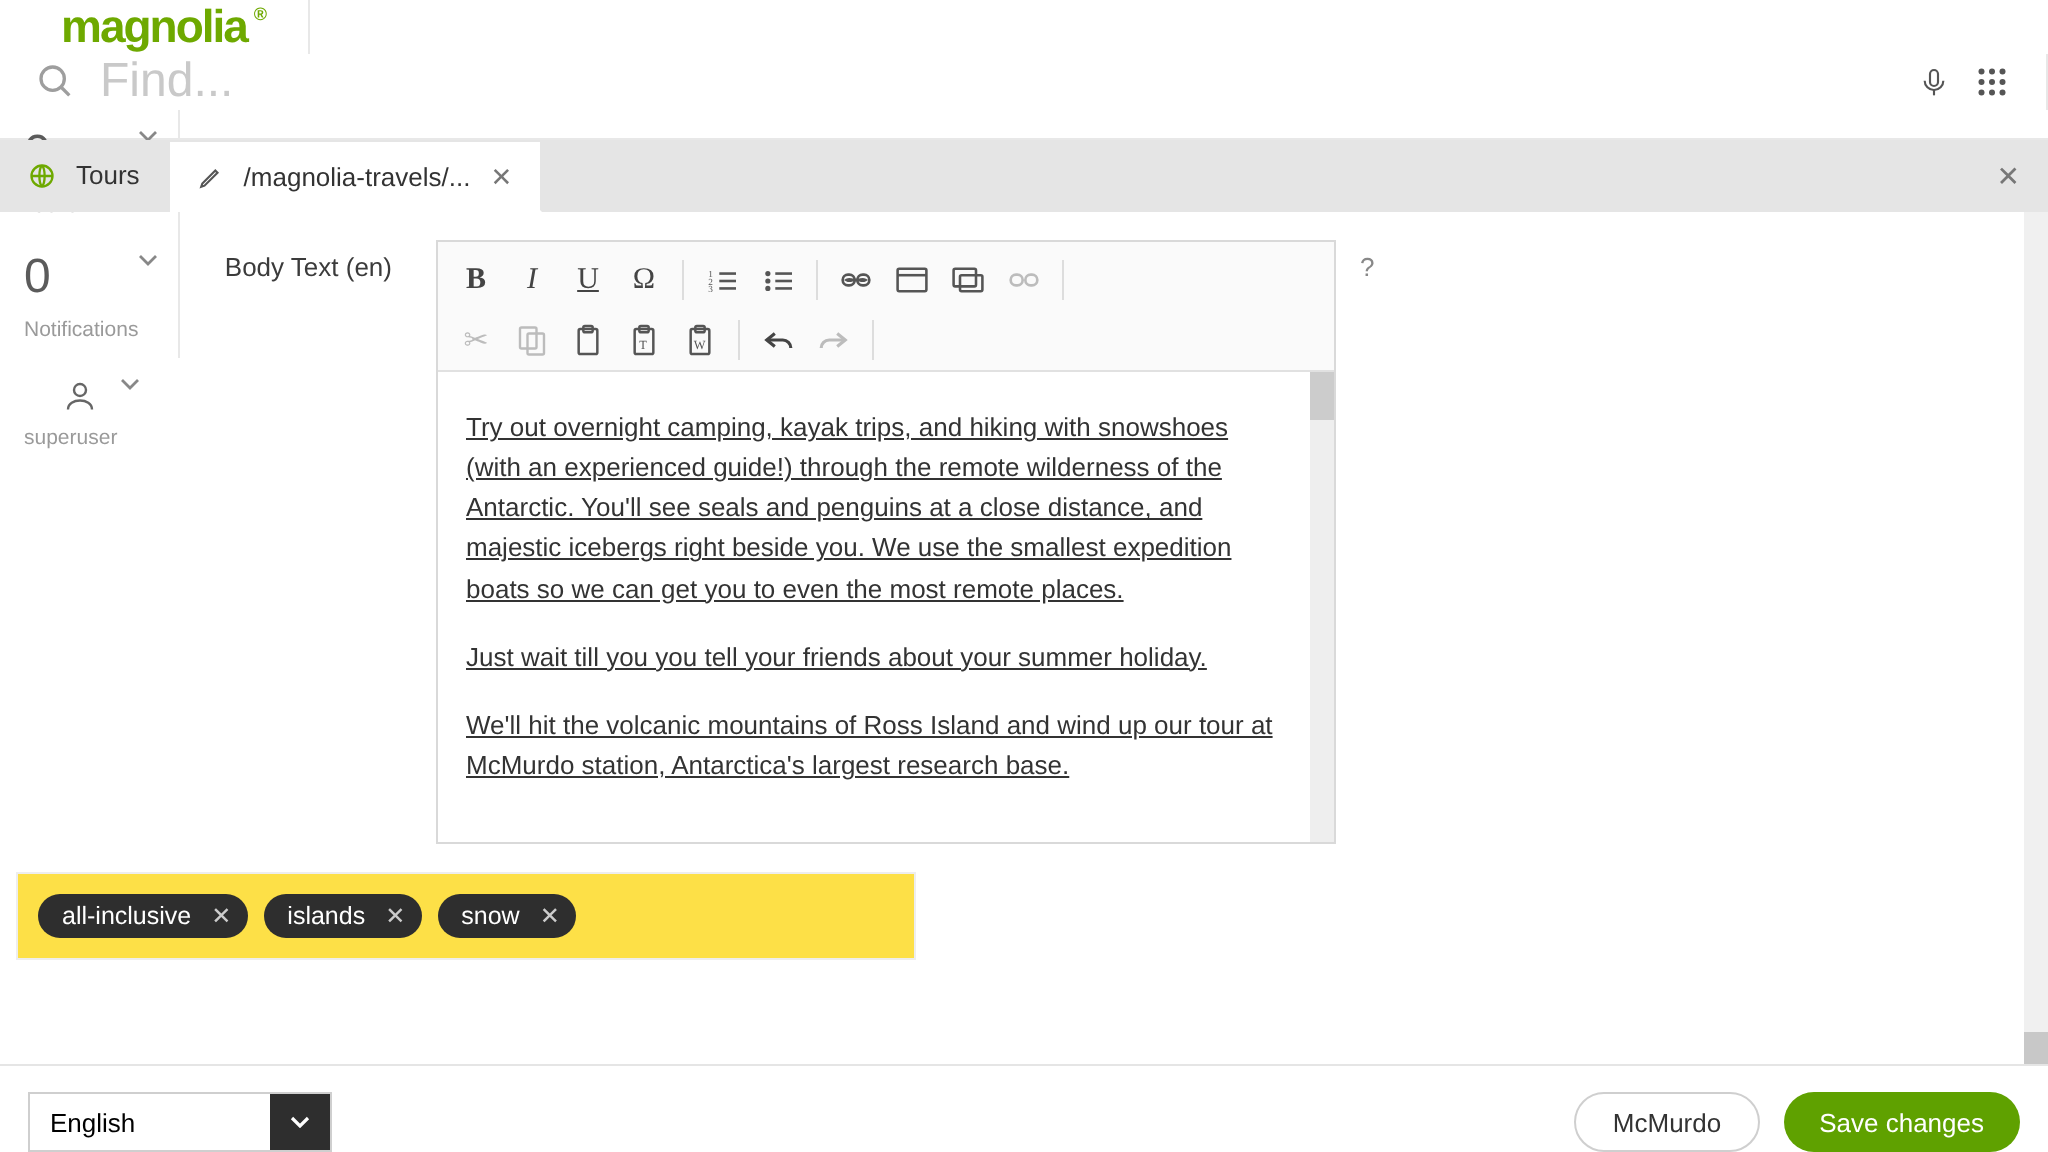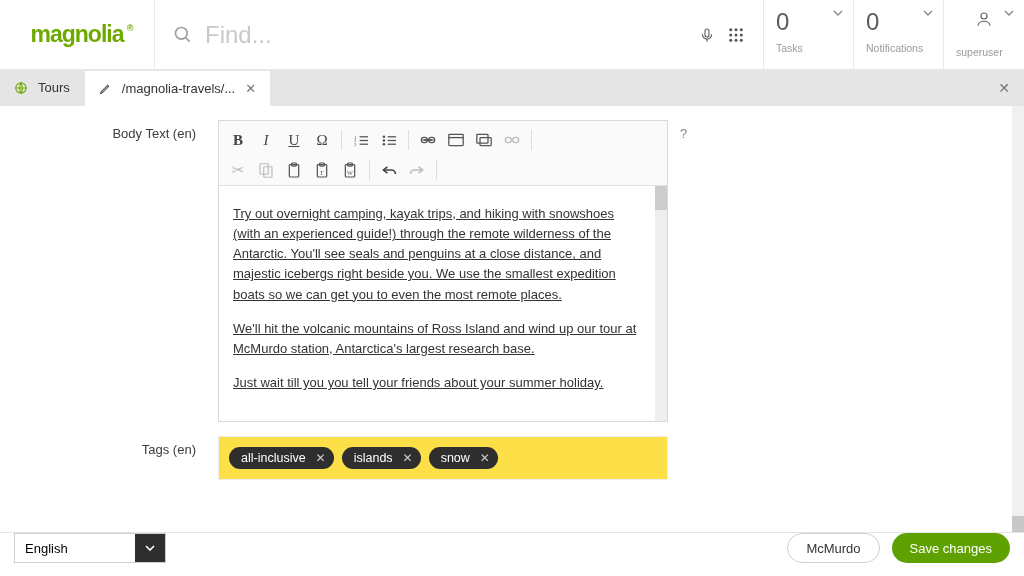--- a/index.html
+++ b/index.html
@@ -1,37 +1,37 @@
 <!DOCTYPE html>
 <html><head>
   <meta charset="utf-8">
   <style>
     * { box-sizing: border-box; margin: 0; padding: 0; }
     html, body { width: 1024px; height: 576px; font-family: Arial, Helvetica, sans-serif; overflow: hidden; background:#fff; }
     body { display:flex; flex-direction:column; }
 
     
-    .topbar { display:flex; height:70px; border-bottom:1px solid #e8e8e8; }
+    .topbar { display:flex; height:70px; border-bottom:1px solid #e8e8e8;flex-direction:column; }
     .logo-cell { width:155px; border-right:1px solid #e8e8e8; display:flex; align-items:center; justify-content:center; }
     .logo-text { font-size:23px; font-weight:600; color:#6ea900; letter-spacing:-1px; position:relative; }
     .logo-text sup { font-size:9px; position:absolute; top:2px; right:-9px;}
     .search-cell { flex:1; display:flex; align-items:center; padding:0 18px; gap:12px; border-right:1px solid #e8e8e8; }
     .search-input { flex:1; border:none; font-size:24px; color:#ef4444; outline:none; }
     .search-input::placeholder { color:#c9c9c9; }
     .icon { display:inline-flex; align-items:center; justify-content:center; }
     .search-icon svg, .mic-icon svg, .grid-icon svg, .user-icon svg, .chev svg { display:block; }
 
     .stat-cell { width:90px; border-right:1px solid #e8e8e8; padding:10px 12px 8px; display:flex; flex-direction:column; position:relative; cursor:pointer; }
     .stat-cell:last-child { border-right:none; }
     .stat-val { font-size:24px; color:#5b5b5b; line-height:1; }
     .stat-label { font-size:10.5px; color:#9a9a9a; margin-top:8px; }
     .stat-chev { position:absolute; top:10px; right:10px; }
 
     .user-cell { width:80px; padding:10px 12px 8px; display:flex; flex-direction:column; position:relative; cursor:pointer; }
-    .user-cell .stat-label { margin-top:18px; }
+    .user-cell .stat-label { margin-top:6px; }
 
     
     .tabstrip { height:36px; background:#e5e5e5; border-bottom:1px solid #e5e5e5; display:flex; align-items:stretch; position:relative; }
     .tab { display:flex; align-items:center; gap:10px; padding:0 14px; font-size:13px; color:#333; border-right:1px solid #e5e5e5; cursor:pointer; }
     .tab.active { background:#fff; border-top:1px solid #e5e5e5; border-bottom:1px solid #fff; margin-bottom:-1px; }
     .tab .close-x { color:#777; font-size:13px; }
     .tabstrip .global-close { position:absolute; right:14px; top:50%; transform:translateY(-50%); color:#777; font-size:14px; cursor:pointer; }
 
     
     .form-wrap { flex:1; position:relative; overflow:hidden; }
@@ -56,21 +56,21 @@
     .rte-content p { margin-bottom:14px;text-decoration:underline; }
     .rte-scroll { width:12px; background:#eee; position:relative; }
     .rte-scroll-thumb { position:absolute; left:0; top:0; width:12px; height:24px; background:#ccc; }
 
     
     .tagbox { border:1px solid #eee; background:#fde047; padding:8px 10px; display:flex; gap:8px; min-height:44px; align-items:center; }
     .tag-pill { background:#2e2e2e; color:#fff; border-radius:12px; padding:4px 8px 4px 12px; font-size:12.5px; display:flex; align-items:center; gap:10px; }
     .tag-pill .x { color:#ccc; font-size:12px; cursor:pointer; }
 
     
-    .footer { height:44px; border-top:1px solid #e5e5e5; display:flex; align-items:flex-start; padding:0 14px; }
+    .footer { height:44px; border-top:1px solid #e5e5e5; display:flex; align-items:flex-end; padding:0 14px; }
     .lang-select { height:30px; display:flex; border:1px solid #cfcfcf; }
     .lang-select .txt { padding:0 10px; font-size:13px; display:flex; align-items:center; min-width:120px; }
     .lang-select .dd { width:30px; background:#2e2e2e; display:flex; align-items:center; justify-content:center; }
     .footer-spacer { flex:1; }
     .btn { height:30px; padding:0 18px; border-radius:15px; font-size:13px; display:flex; align-items:center; cursor:pointer; }
     .btn-cancel { border:1px solid #cfcfcf; background:#fff; color:#333; margin-right:12px; }
     .btn-save { background:#5fa100; color:#fff; border:none; }
   </style>
 </head>
 <body>
@@ -268,34 +268,33 @@
                 <svg width="16" height="12" viewBox="0 0 20 14" fill="none" stroke="#bcbcbc" stroke-width="2">
                   <path d="M12 3l5 4-5 4"></path>
                   <path d="M17 7H7a5 5 0 00-5 5"></path>
                 </svg>
               </span>
             <span class="rte-sep"></span>
           </div>
           <div class="rte-content-wrap">
             <div class="rte-content">
               <p>Try out overnight camping, kayak trips, and hiking with snowshoes (with an experienced guide!) through the remote wilderness of the Antarctic. You'll see seals and penguins at a close distance, and majestic icebergs right beside you. We use the smallest expedition boats so we can get you to even the most remote places.</p>
+              <p>Just wait till you you tell your friends about your summer holiday.</p>
               <p>We'll hit the volcanic mountains of Ross Island and wind up our tour at McMurdo station, Antarctica's largest research base.</p>
-              <p>Just wait till you you tell your friends about your summer holiday.</p>
             </div>
             <div class="rte-scroll">
               <div class="rte-scroll-thumb"></div>
             </div>
           </div>
         </div>
       </div>
       <div class="field-aside">?</div>
     </div>
 
     <div class="field-row">
-      <div class="field-label">Tags (en)</div>
       <div class="field-body">
         <div class="tagbox">
           <span class="tag-pill">
               <span>all-inclusive</span>
               <span class="x">✕</span>
             </span>
           <span class="tag-pill">
               <span>islands</span>
               <span class="x">✕</span>
             </span>

